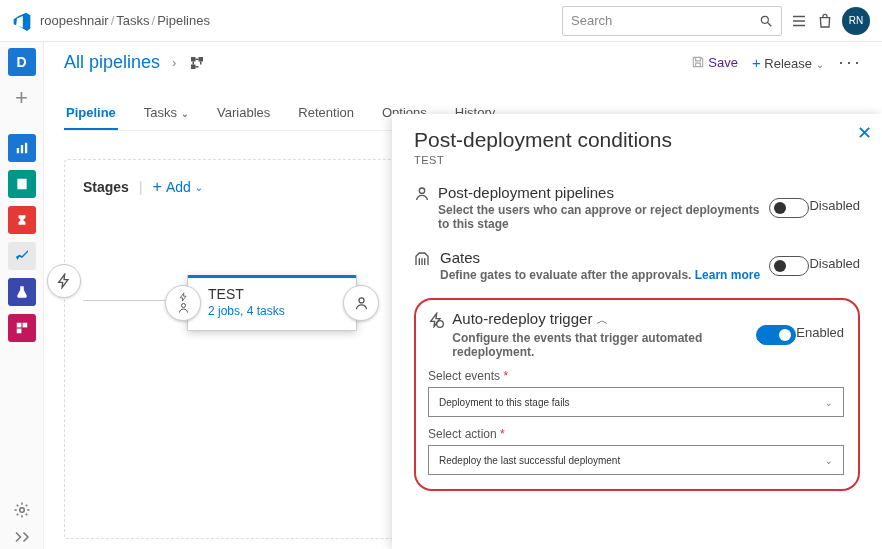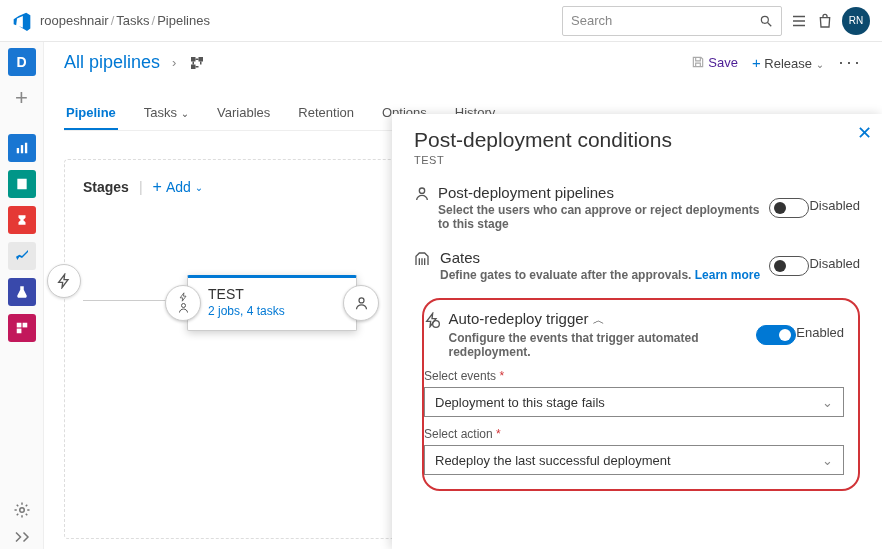--- a/index.html
+++ b/index.html
@@ -60,24 +60,24 @@
   .secttitle { font-size: 15px; color: #333; }
   .sectdesc { font-size: 12px; color: #666; margin-top: 2px; font-weight: bold; }
   .toggle { margin-left: auto; display: flex; }
   .tglabel { font-size: 13px; color: #444; }
   .switch { width: 40px; height: 20px; border-radius: 10px; background: #fff; border: 1px solid #555; position: relative; }
   .switch .knob { width: 12px; height: 12px; border-radius: 50%; background: #333; position: absolute; top: 3px; left: 4px; }
   .switch.on { background: #0078d4; border-color: #0078d4; }
   .switch.on .knob { background: #fff; left: auto; right: 4px; }
   .learn { color: #0078d4; }
 
-  .highlight { border: 2px solid #d13438; border-radius: 18px; padding: 10px 14px 14px 0; margin-top: 16px; margin-left: 8px; }
+  .highlight { border: 2px solid #d13438; border-radius: 18px; padding: 10px 14px 14px 12px; margin-top: 16px; }
   .fieldlbl { font-size: 12px; color: #555; margin-top: 10px; }
   .req { color: #d13438; }
-  .select { width: 100%; height: 30px; border: 1px solid #888; margin-top: 4px; display: flex; align-items: center; padding: 0 10px; justify-content: space-between; font-size: 13px; color: #333; gap: 27px; }
+  .select { width: 100%; height: 30px; border: 1px solid #888; margin-top: 4px; display: flex; align-items: center; padding: 0 10px; justify-content: space-between; font-size: 10px; color: #333; gap: 27px; }
   .caret { color: #888; }
   .secticon { width:18px; color:#555; display:inline-flex; margin-top:2px;}
   
   svg { display:block; }
 </style>
 </head>
 <body>
 
 <div class="frame">
 

